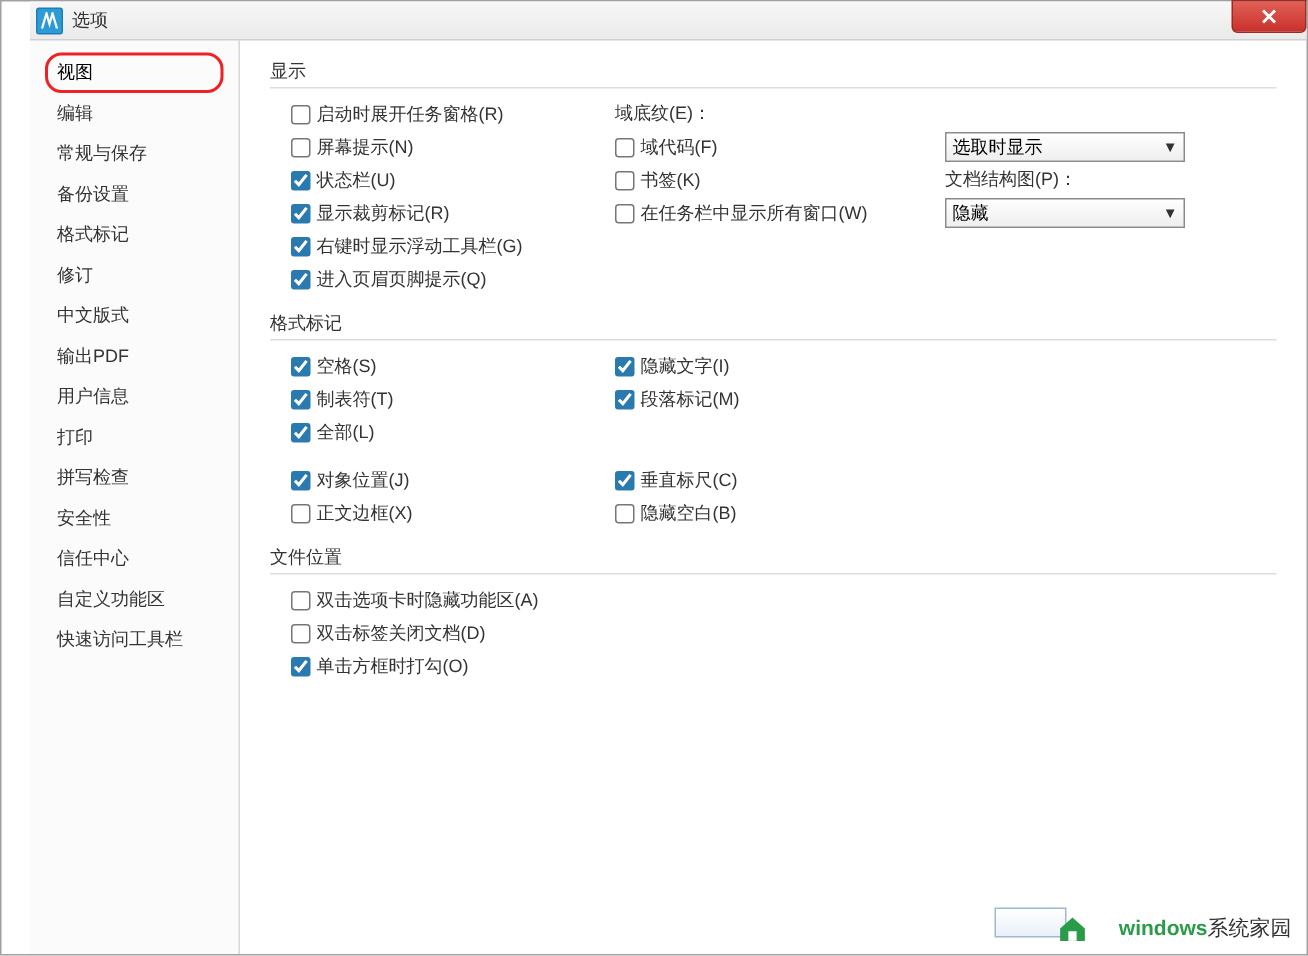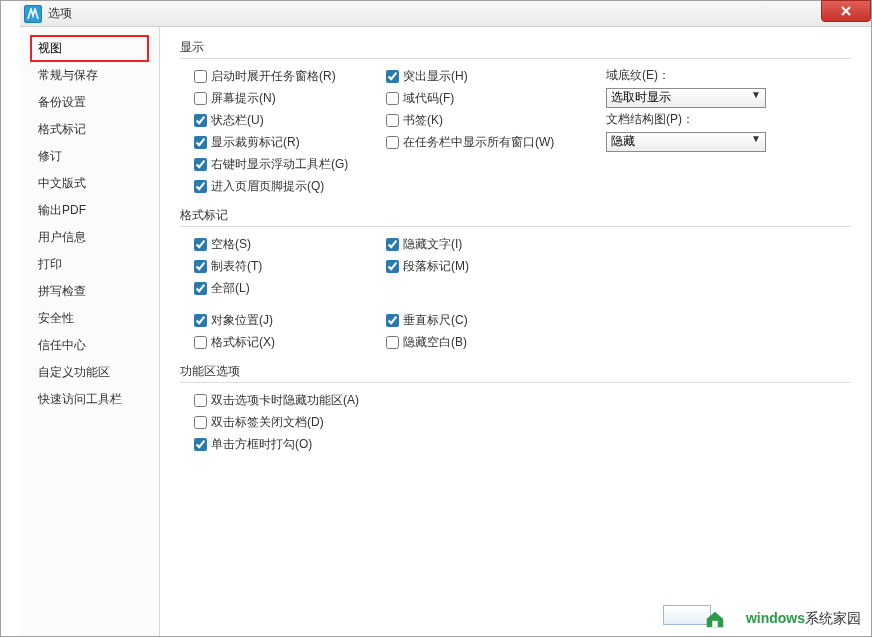--- a/index.html
+++ b/index.html
@@ -5,36 +5,36 @@
 * { box-sizing: border-box; margin: 0; padding: 0; }
 body { font-family: "Microsoft YaHei", "SimSun", sans-serif; font-size: 12px; background: #fff; width: 872px; height: 637px; overflow: hidden; position: relative; }
 .window { width: 872px; height: 637px; border: 1px solid #a0a0a0; background: #fff; position: relative; padding-left: 19px; }
 .titlebar { height: 26px; background: linear-gradient(#f7f7f7, #eaeaea); border-bottom: 1px solid #d0d0d0; display: flex; align-items: center; padding: 0 4px; position: relative; }
 .titlebar .app-icon { width: 18px; height: 18px; background: #2e9bd6; border: 1px solid #1a7fb8; border-radius: 2px; display: flex; align-items: center; justify-content: center; margin-right: 6px; }
 .titlebar .app-icon svg { width: 12px; height: 12px; }
 .titlebar .title { color: #333; }
 .close-btn { position: absolute; right: 0; top: -1px; width: 50px; height: 22px; background: linear-gradient(#e06055, #c9302c); border: 1px solid #a02820; border-bottom-left-radius: 4px; border-bottom-right-radius: 4px; display: flex; align-items: center; justify-content: center; color: #fff; font-weight: bold; }
 .body { display: flex; height: calc(100% - 26px); }
 .sidebar { width: 140px; border-right: 1px solid #d8d8d8; padding: 8px 0; background: #fbfbfb; }
-.sidebar-item { padding: 5px 18px; color: #333; cursor: pointer; }
+.sidebar-item { padding: 5px 18px; color: #333; cursor: pointer; border-radius: 11px; }
 .sidebar-item.selected { color: #000; }
 .sidebar-item.highlight { border: 2px solid #e22; margin: 0 10px 0 10px; padding: 3px 6px; }
 .content { flex: 1; padding: 12px 20px; overflow: auto; }
 .group { margin-bottom: 10px; }
 .group-title { color: #333; margin-bottom: 6px; padding-bottom: 2px; border-bottom: 1px solid #ddd; display: inline-block; width: 100%; }
 .group-body { padding-left: 14px; }
 .row { display: flex; align-items: center; min-height: 22px; }
-.col1 { width: 192px; }
+.col1 { width: 216px; }
 .col2 { width: 220px; }
 .col3 { flex: 1; }
 .chk { display: flex; align-items: center; gap: 4px; }
 .chk input[type=checkbox] { width: 13px; height: 13px; accent-color: #2a7ab0; }
 .label { color: #333; }
 .field-label { color: #333; margin-bottom: 2px; display: block; }
-.combo { width: 160px; height: 20px; border: 1px solid #8a8a8a; background: linear-gradient(#fff,#eee); display: flex; justify-content: space-between; padding: 0 4px; font-size: 12px; }
+.combo { width: 160px; height: 20px; border: 1px solid #8a8a8a; background: linear-gradient(#fff,#eee); display: flex; align-items: center; justify-content: space-between; padding: 0 4px; font-size: 12px; }
 .combo .arrow { font-size: 10px; color: #333; }
 .hl-red { border: 2px solid #e22; padding: 1px 2px; display: inline-flex; }
 .watermark { position: absolute; bottom: 6px; right: 10px; display: flex; align-items: center; gap: 20px; color: #444; font-size: 14px; }
 .watermark .logo { width: 22px; height: 22px; }
 .watermark .w1 { color: #2a9c49; font-weight: bold; }
 .watermark .w2 { color: #333; }
 .button-row { position: absolute; bottom: 8px; right: 160px; }
 .btn { width: 48px; height: 20px; border: 1px solid #9cb8d4; background: linear-gradient(#fff,#e8f0f8); display: inline-block; }
 </style>
 </head>
@@ -51,20 +51,21 @@
     <div class="close-btn">
       <svg width="12" height="12" viewBox="0 0 12 12">
           <path d="M2 2 L10 10 M10 2 L2 10" stroke="#fff" stroke-width="2"></path>
         </svg>
     </div>
   </div>
 
   <div class="body">
     <div class="sidebar">
       <div class="sidebar-item selected highlight">视图</div>
+      <div class="sidebar-item">编辑</div>
       <div class="sidebar-item">常规与保存</div>
       <div class="sidebar-item">备份设置</div>
       <div class="sidebar-item">格式标记</div>
       <div class="sidebar-item">修订</div>
       <div class="sidebar-item">中文版式</div>
       <div class="sidebar-item">输出PDF</div>
       <div class="sidebar-item">用户信息</div>
       <div class="sidebar-item">打印</div>
       <div class="sidebar-item">拼写检查</div>
       <div class="sidebar-item">安全性</div>
@@ -78,26 +79,20 @@
       <div class="group">
         <div class="group-title">显示</div>
         <div class="group-body">
           <div class="row">
             <div class="col1">
                 <label class="chk">
                   <input type="checkbox" style="">
                   <span class="label">启动时展开任务窗格(R)</span>
                 </label>
               </div>
-            <div class="col2">
-                <label class="chk">
-                  <input type="checkbox" checked="" style="">
-                  <span class="label">突出显示(H)</span>
-                </label>
-              </div>
             <div class="col3">
               <span class="field-label">域底纹(E)：</span>
             </div>
           </div>
           <div class="row">
             <div class="col1">
                 <label class="chk">
                   <input type="checkbox" style="">
                   <span class="label">屏幕提示(N)</span>
                 </label>
@@ -227,35 +222,35 @@
                 <label class="chk">
                   <input type="checkbox" checked="" style="">
                   <span class="label">垂直标尺(C)</span>
                 </label>
               </div>
           </div>
           <div class="row">
             <div class="col1">
                 <label class="chk">
                   <input type="checkbox" style="">
-                  <span class="label">格式标记(X)</span>
+                  <span class="label">正文边框(X)</span>
                 </label>
               </div>
             <div class="col2">
                 <label class="chk">
                   <input type="checkbox" style="">
                   <span class="label">隐藏空白(B)</span>
                 </label>
               </div>
           </div>
         </div>
       </div>
 
       <div class="group">
-        <div class="group-title">功能区选项</div>
+        <div class="group-title">文件位置</div>
         <div class="group-body">
           <div class="row">
               <label class="chk">
                 <input type="checkbox" style="">
                 <span class="label">双击选项卡时隐藏功能区(A)</span>
               </label>
             </div>
           <div class="row">
               <label class="chk">
                 <input type="checkbox" style="">

